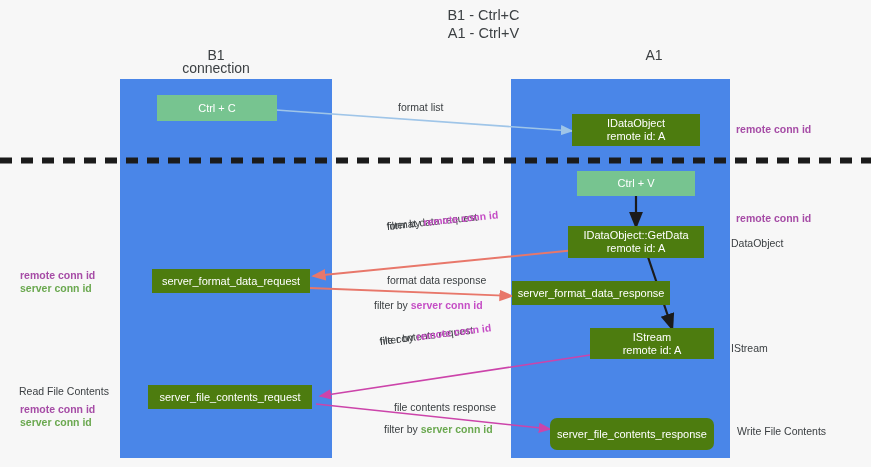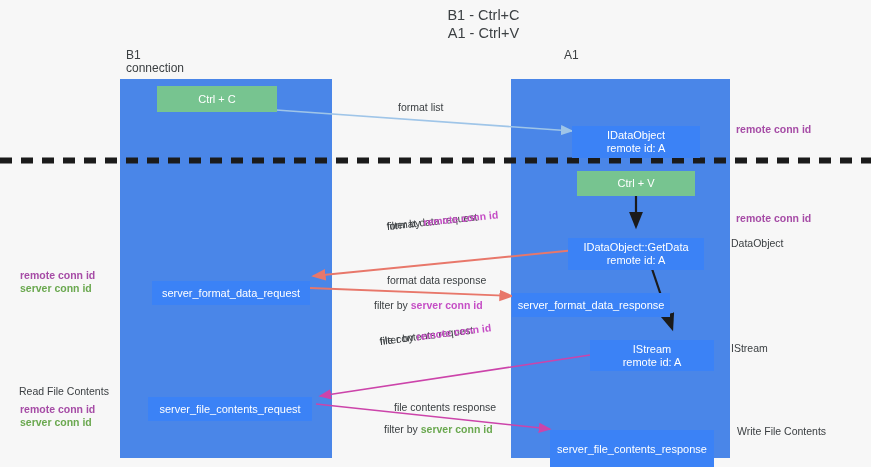--- a/index.html
+++ b/index.html
@@ -23,22 +23,22 @@
     width: 871px;
     text-align: center;
     font-size: 14.5px;
     color: #3c4043;
     line-height: 18px;
     padding-left: 48px;
   }
   
   .col-head {
     position: absolute;
-    text-align: left;
-    font-size: 12px;
+    text-align: center;
+    font-size: 14px;
     color: #3c4043;
     line-height: 13px;
     width: 180px;
   }
   .col-head .l1 { display: block; }
   .col-head .l2 { display: block; }
 
   
   .lane {
     position: absolute;
@@ -53,21 +53,21 @@
     align-items: center;
     justify-content: center;
     color: #ffffff;
     font-size: 11px;
     line-height: 13px;
     text-align: center;
     padding: 2px 4px;
   }
   .box.green { background: #77c490; }
   .box.orange { background: #fbb councils; }
-  .box.orange { background: #3b82f6; margin-top: 12px; }
+  .box.orange { background: #4d7c0f; }
   .box .ln { display: block; white-space: nowrap; }
 
   
   .lbl {
     position: absolute;
     font-size: 10.5px;
     line-height: 14px;
     color: #3c4043;
     white-space: nowrap;
   }
@@ -134,21 +134,21 @@
 
     <line x1="310" y1="288" x2="512" y2="296" stroke="#e8776a" stroke-width="1.8" marker-end="url(#ah-red)"></line>
 
     <line x1="648" y1="257" x2="672" y2="328" stroke="#1b1b1b" stroke-width="2.2" marker-end="url(#ah-blk)"></line>
 
     <line x1="590" y1="355" x2="320" y2="396" stroke="#cc44aa" stroke-width="1.6" marker-end="url(#ah-mag)"></line>
 
     <line x1="316" y1="404" x2="550" y2="429" stroke="#cc44aa" stroke-width="1.6" marker-end="url(#ah-mag)"></line>
   </svg>
 
-  <div class="box green" style="left:157px; top:86px; width:120px; height:26px;">
+  <div class="box green" style="left:157px; top:95px; width:120px; height:26px;">
     <span class="ln">Ctrl + C</span>
   </div>
 
   <div class="box orange" style="left:572px; top:114px; width:128px; height:32px;">
     <span class="ln">IDataObject</span>
     <span class="ln">remote id: A</span>
   </div>
 
   <div class="box green" style="left:577px; top:171px; width:118px; height:25px;">
     <span class="ln">Ctrl + V</span>
@@ -169,21 +169,21 @@
 
   <div class="box orange" style="left:590px; top:328px; width:124px; height:31px;">
     <span class="ln">IStream</span>
     <span class="ln">remote id: A</span>
   </div>
 
   <div class="box orange" style="left:148px; top:385px; width:164px; height:24px;">
     <span class="ln">server_file_contents_request</span>
   </div>
 
-  <div class="box orange" style="left:550px; top:418px; width:164px; height:39px;">
+  <div class="box orange" style="left:550px; top:418px; width:164px; height:32px;border-radius:7px;">
     <span class="ln">server_file_contents_response</span>
   </div>
 
   <div class="lbl" style="left:398px; top:100px;">format list</div>
 
   <div style="position:absolute; left:386px; top:219px; transform:rotate(-6deg); transform-origin:left top;">
     <div class="lbl">format data request</div>
     <div class="lbl" style="position:relative; left:0; top:0;">
       <span>filter by </span><span class="inline-purple">remote conn id</span>
     </div>

